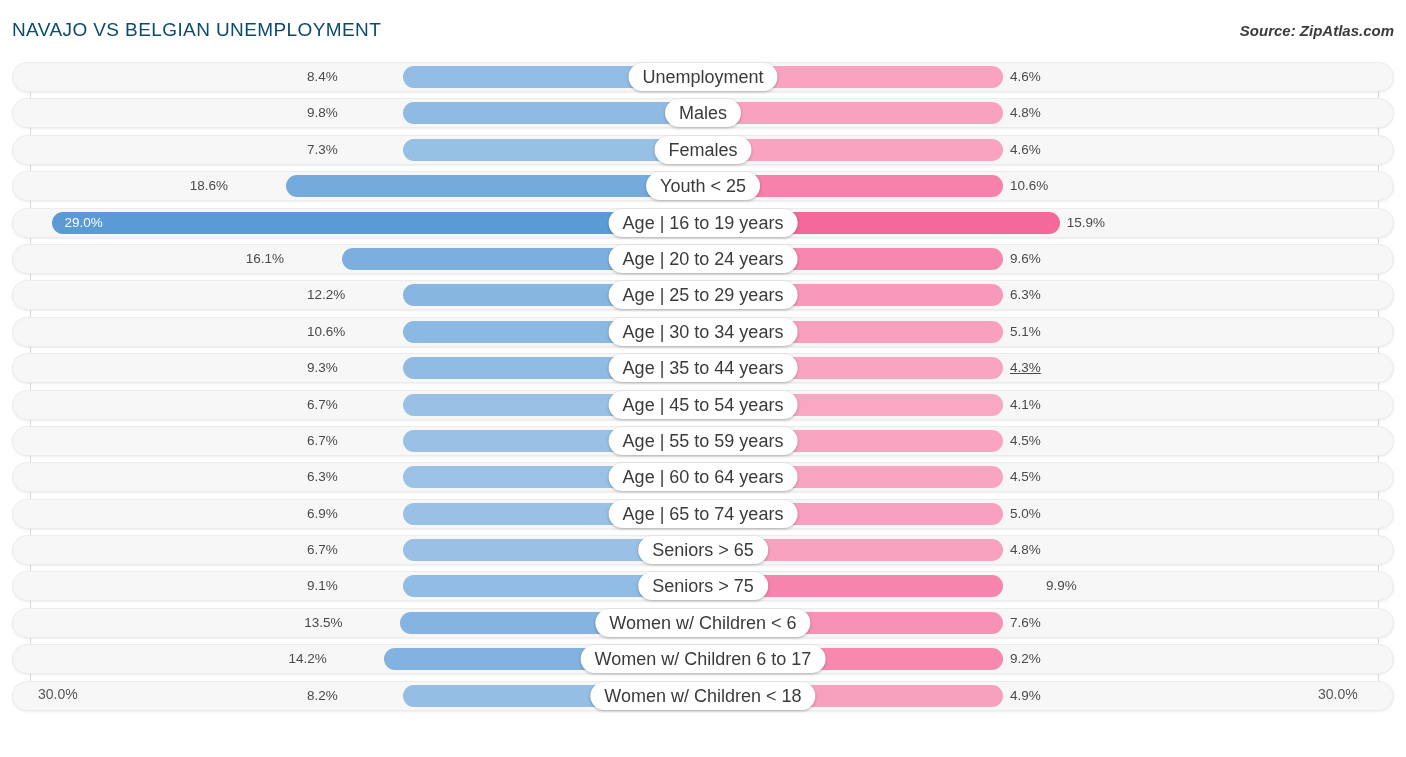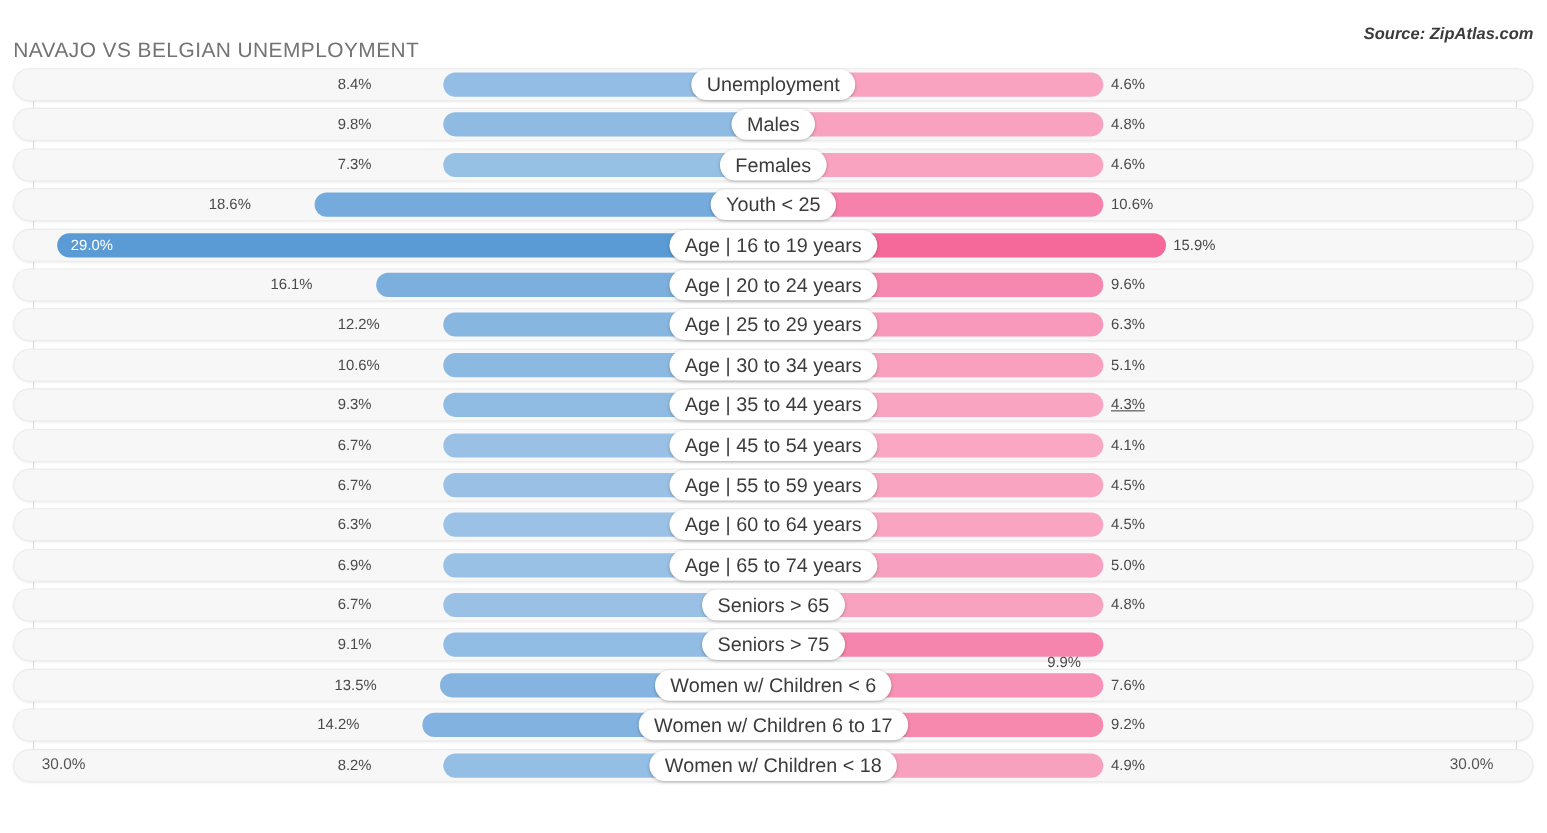--- a/index.html
+++ b/index.html
@@ -8,24 +8,23 @@
     background: #ffffff;
     font-family: "Liberation Sans", sans-serif;
     overflow: hidden;
   }
   #page { position: relative; width: 1406px; height: 757px; }
 
   
   .chart-title {
     position: absolute; left: 12px; top: 19px;
     font-size: 19px; letter-spacing: .4px;
-    color: #737373; font-weight: 400;
+    color: #0c4a6e; font-weight: 400;
     text-transform: uppercase;
     white-space: nowrap;
-    margin-top: 17px;
   }
   .source {
     position: absolute; right: 12px; top: 22px;
     font-size: 15px; font-style: italic; font-weight: bold;
     color: #3b3b3b; white-space: nowrap;
   }
 
   
   .plot {
     position: absolute; left: 0; top: 62px;
@@ -223,21 +222,21 @@
           <div class="bar right" style="width: 300px; background: rgb(248, 162, 192);"></div>
           <div class="val left" style="right: 1009px; width: 90px;">6.7%</div>
           <div class="val right" style="left: 1010px; width: 90px;">4.8%</div>
           <div class="pill">Seniors &gt; 65</div>
         </div>
         <div class="row">
           <div class="track"></div>
           <div class="bar left" style="width: 300px; background: rgb(145, 188, 227);"></div>
           <div class="bar right" style="width: 300px; background: rgb(246, 133, 173);"></div>
           <div class="val left" style="right: 1009px; width: 90px;">9.1%</div>
-          <div class="val right" style="left: 952px; width: 90px; margin-top: 16px;">9.9%</div>
+          <div class="val right" style="left: 1046px; width: 90px;">9.9%</div>
           <div class="pill">Seniors &gt; 75</div>
         </div>
         <div class="row">
           <div class="track"></div>
           <div class="bar left" style="width: 302.85px; background: rgb(132, 180, 223);"></div>
           <div class="bar right" style="width: 300px; background: rgb(247, 145, 181);"></div>
           <div class="val left" style="right: 1011.85px; width: 90px;">13.5%</div>
           <div class="val right" style="left: 1010px; width: 90px;">7.6%</div>
           <div class="pill">Women w/ Children &lt; 6</div>
         </div>

